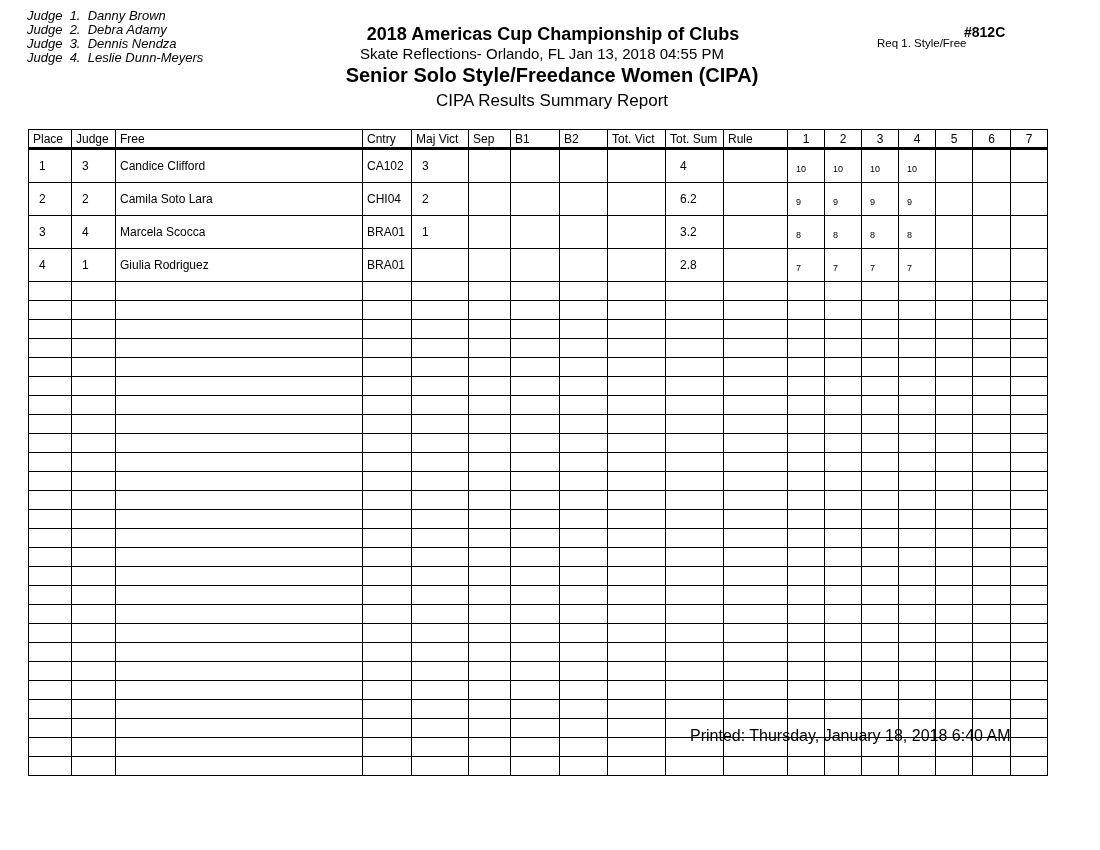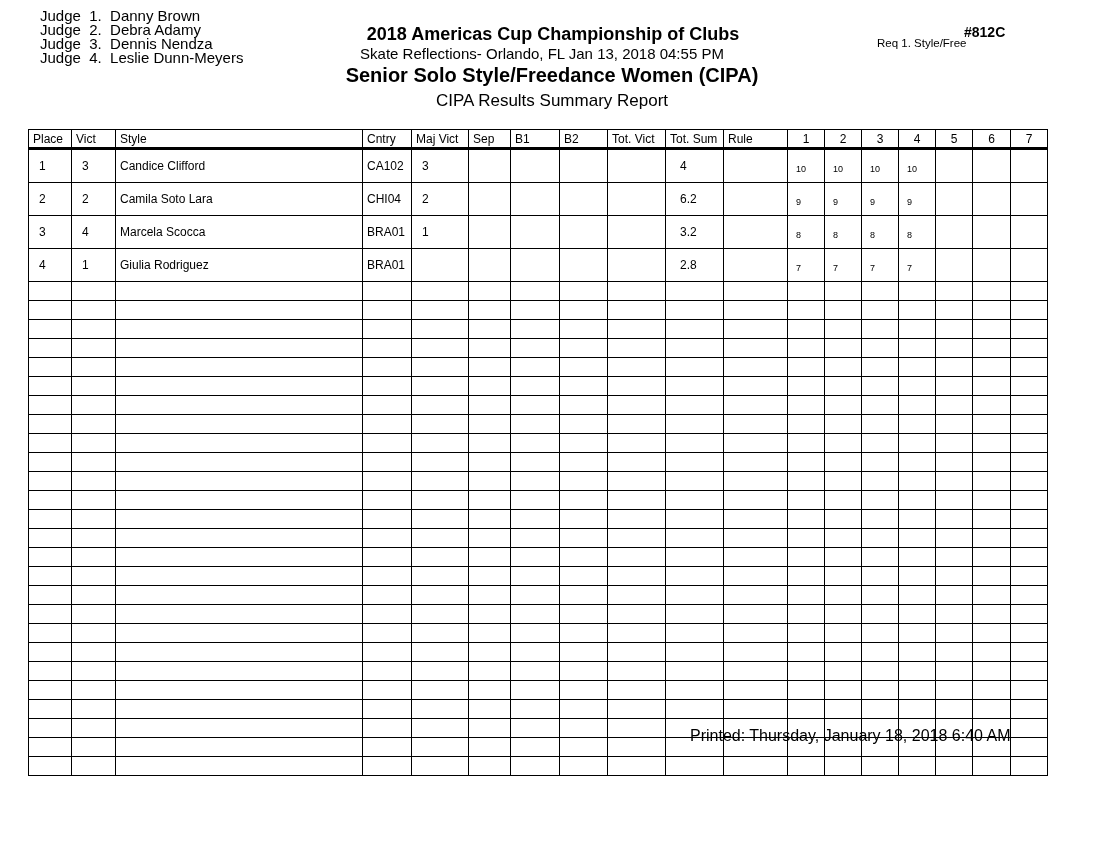--- a/index.html
+++ b/index.html
@@ -1,18 +1,18 @@
 <!DOCTYPE html>
 <html><head>
 <meta charset="utf-8">
 <style>
   html, body { margin:0; padding:0; background:#ffffff; }
   body { width:1100px; height:850px; position:relative; overflow:hidden;
          font-family:"Liberation Sans", sans-serif; color:#000; }
-  .judges { position:absolute; left:40px; top:9px; font-size:15px; line-height:14px; }
+  .judges { position:absolute; left:27px; top:9px; font-size:13px; line-height:14px;font-style:italic; }
   .judges div { white-space:pre; }
   .center-hdr { position:absolute; left:0; width:1100px; text-align:center; }
   .event-title { top:24px; font-size:18px; font-weight:bold; left:3px; }
   .venue { top:45px; font-size:15px; left:-8px; }
   .event-name { top:64px; font-size:20px; font-weight:bold; left:2px; }
   .report-name { top:91px; font-size:17px; left:2px; }
   .event-num { position:absolute; left:964px; top:24px; font-size:14px; font-weight:bold; }
   .req { position:absolute; left:877px; top:37px; font-size:11.5px; }
   .footer { position:absolute; left:690px; top:727px; font-size:16px; }
 
@@ -59,22 +59,22 @@
       <col style="width:37px">
       <col style="width:37px">
       <col style="width:37px">
     <col style="width:37px">
       <col style="width:38px">
       <col style="width:37px">
   </colgroup>
   <thead>
     <tr>
       <th>Place</th>
-      <th>Vict</th>
-      <th>Style</th>
+      <th>Judge</th>
+      <th>Free</th>
       <th>Cntry</th>
       <th>Maj Vict</th>
       <th>Sep</th>
       <th>B1</th>
       <th>B2</th>
       <th>Tot. Vict</th>
       <th>Tot. Sum</th>
       <th>Rule</th>
       <th class="c">1</th>
       <th class="c">2</th>

